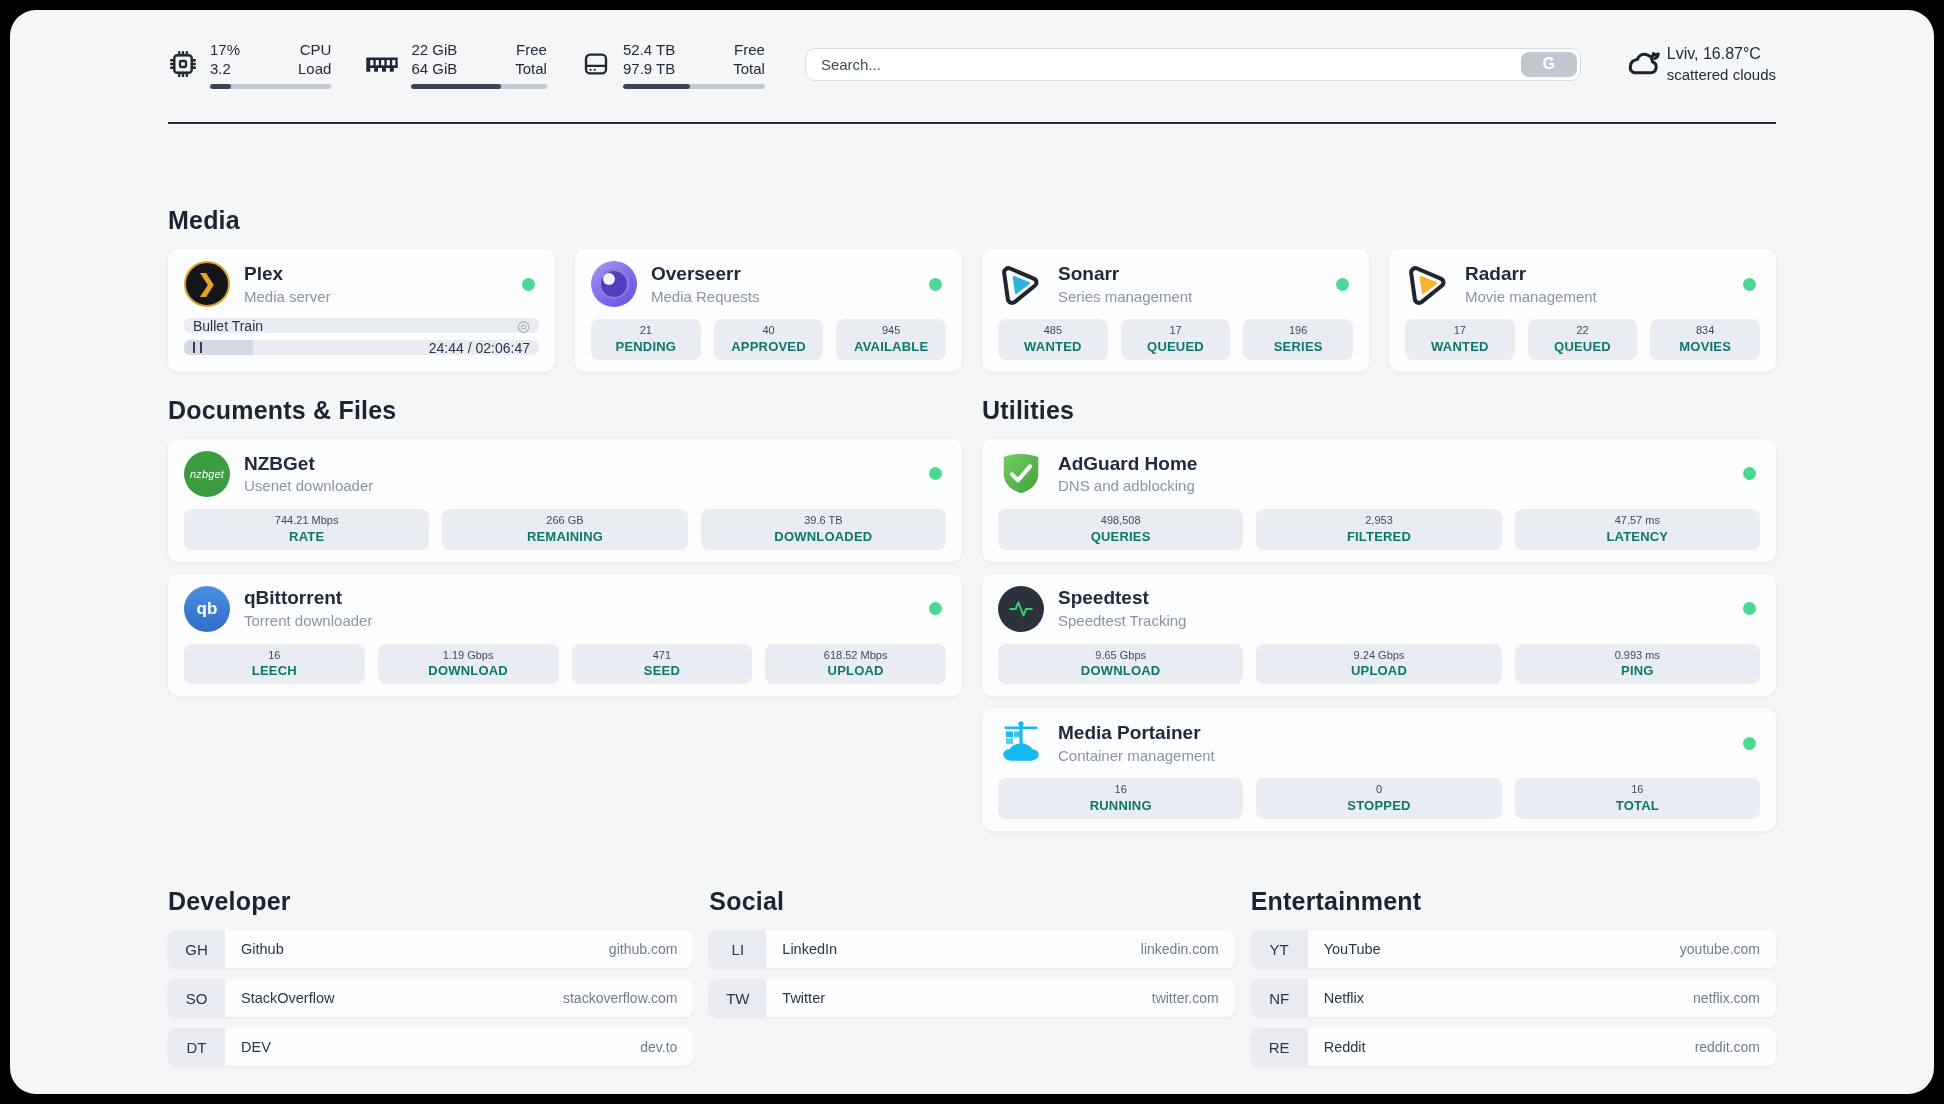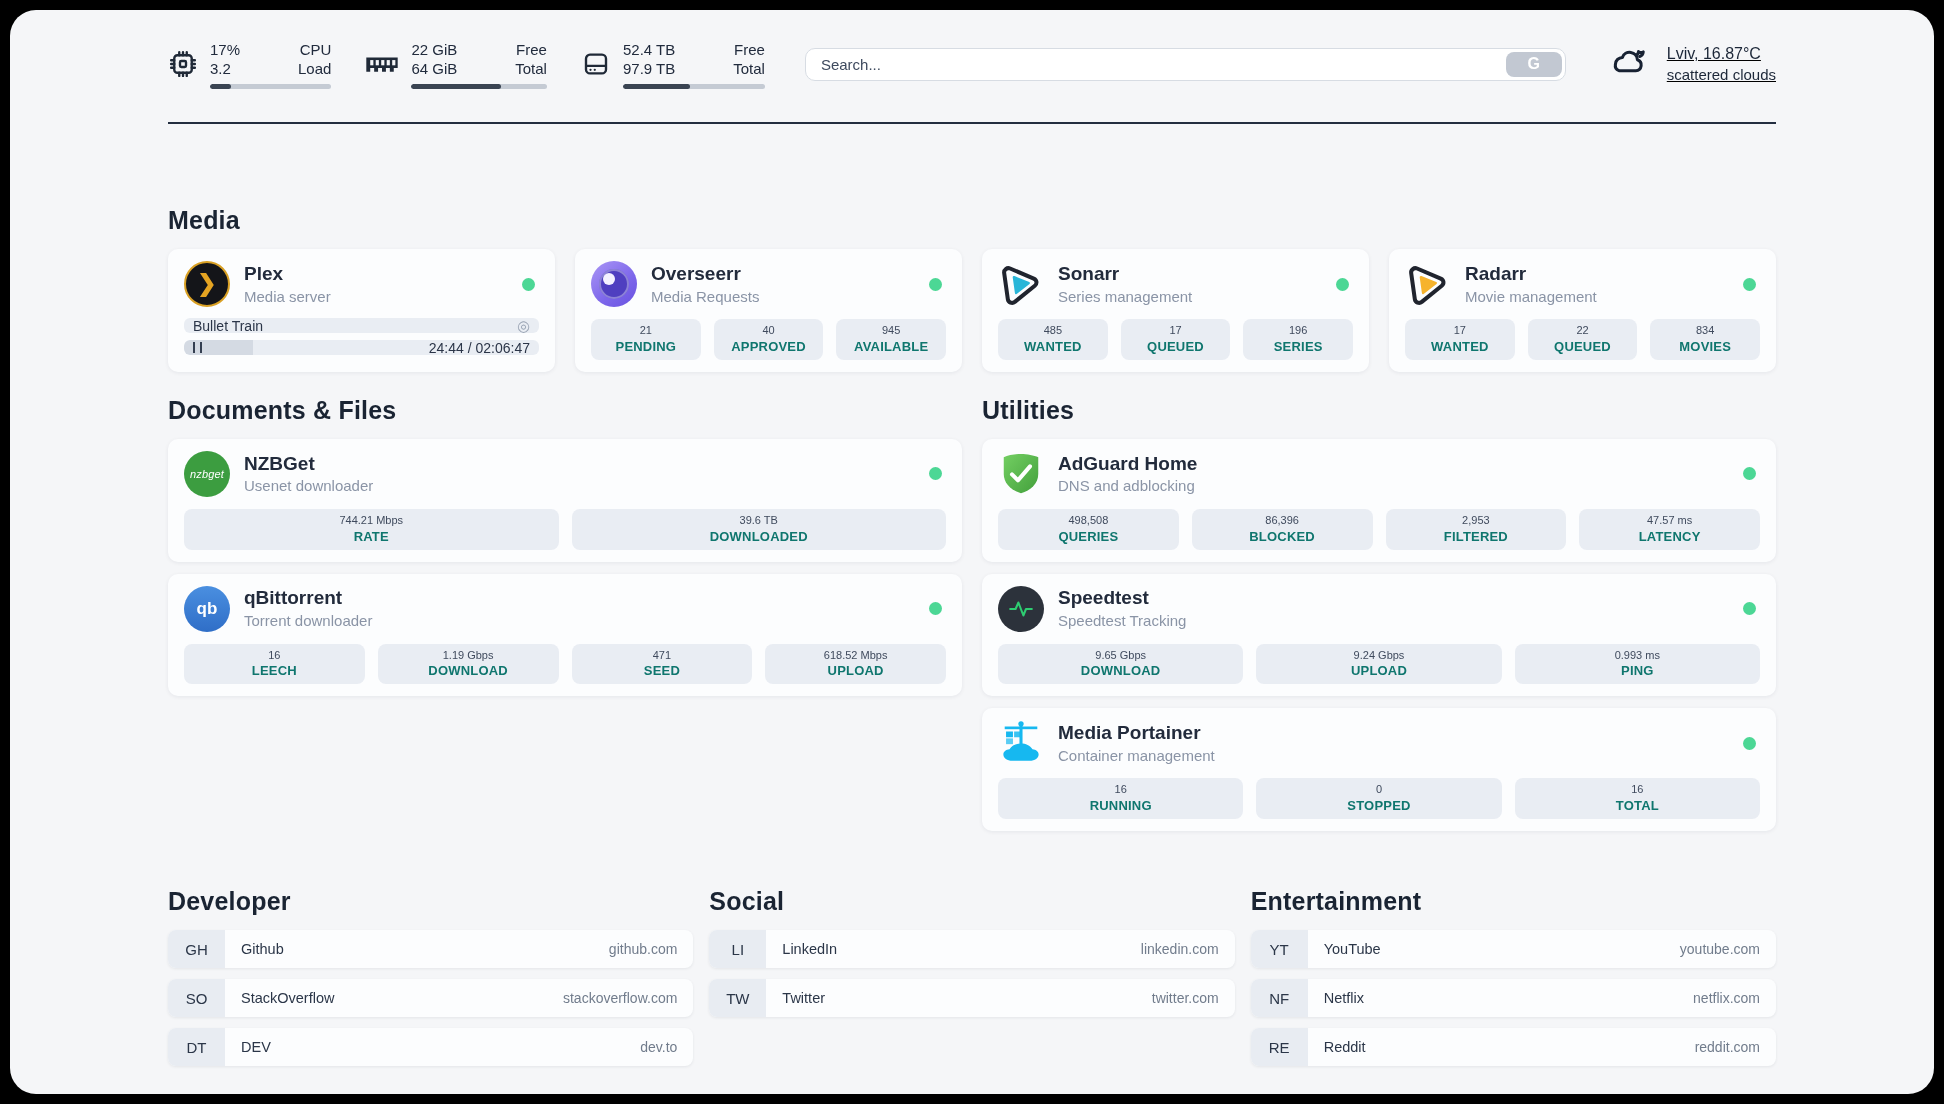--- a/index.html
+++ b/index.html
@@ -34,21 +34,21 @@
     width:100%; height:33px; border:1px solid #d7dce3; border-radius:10px;
     background:#fff; padding:0 70px 0 15px; font-size:15px; color:#1f2a3c;
     font-family:"Liberation Sans", sans-serif; outline:none;
   }
   .searchwrap input::placeholder { color:#3e4a5e; opacity:1; }
   .search-btn {
     position:absolute; right:4px; top:4px; bottom:4px; width:56px;
     border:none; border-radius:8px; background:#c2c8d2; color:#fff;
     font-size:16px; font-weight:bold; font-family:"Liberation Sans", sans-serif; cursor:pointer;
   }
-  .weather { display:flex; align-items:flex-start; gap:17px;text-decoration:underline; }
+  .weather { display:flex; align-items:flex-end; gap:2px; }
   .weather-txt { font-size:16px; color:#1c2738; line-height:1.3; }
   .weather-txt .cond { font-size:15px; }
 
   .divider { margin:30px 158px 0 158px; border-top:2px solid #232e40; }
 
   
   h2.sec { font-size:25px; font-weight:600; color:#1a2433; letter-spacing:.2px; }
   .media-sec { margin-top:82px; }
   .grid4 { display:grid; grid-template-columns:repeat(4,1fr); gap:20px; margin-top:14px; }
   .two-col { display:grid; grid-template-columns:1fr 1fr; gap:0 20px; margin-top:24px; }
@@ -348,20 +348,24 @@
               <div class="titles">
                 <div class="app-name">NZBGet</div>
                 <div class="app-desc">Usenet downloader</div>
               </div>
               <span class="dot"></span>
             </div>
             <div class="stats">
               <div class="stat">
                 <div class="stat-value">744.21 Mbps</div>
                 <div class="stat-label">RATE</div>
+              </div>
+              <div class="stat">
+                <div class="stat-value">266 GB</div>
+                <div class="stat-label">REMAINING</div>
               </div>
               <div class="stat">
                 <div class="stat-value">39.6 TB</div>
                 <div class="stat-label">DOWNLOADED</div>
               </div>
             </div>
           </div>
 
           <div class="card">
             <div class="card-head">
@@ -418,24 +422,20 @@
                 <div class="app-desc">DNS and adblocking</div>
               </div>
               <span class="dot"></span>
             </div>
             <div class="stats">
               <div class="stat">
                 <div class="stat-value">498,508</div>
                 <div class="stat-label">QUERIES</div>
               </div>
               <div class="stat">
-                <div class="stat-value">86,396</div>
-                <div class="stat-label">BLOCKED</div>
-              </div>
-              <div class="stat">
                 <div class="stat-value">2,953</div>
                 <div class="stat-label">FILTERED</div>
               </div>
               <div class="stat">
                 <div class="stat-value">47.57 ms</div>
                 <div class="stat-label">LATENCY</div>
               </div>
             </div>
           </div>
 

